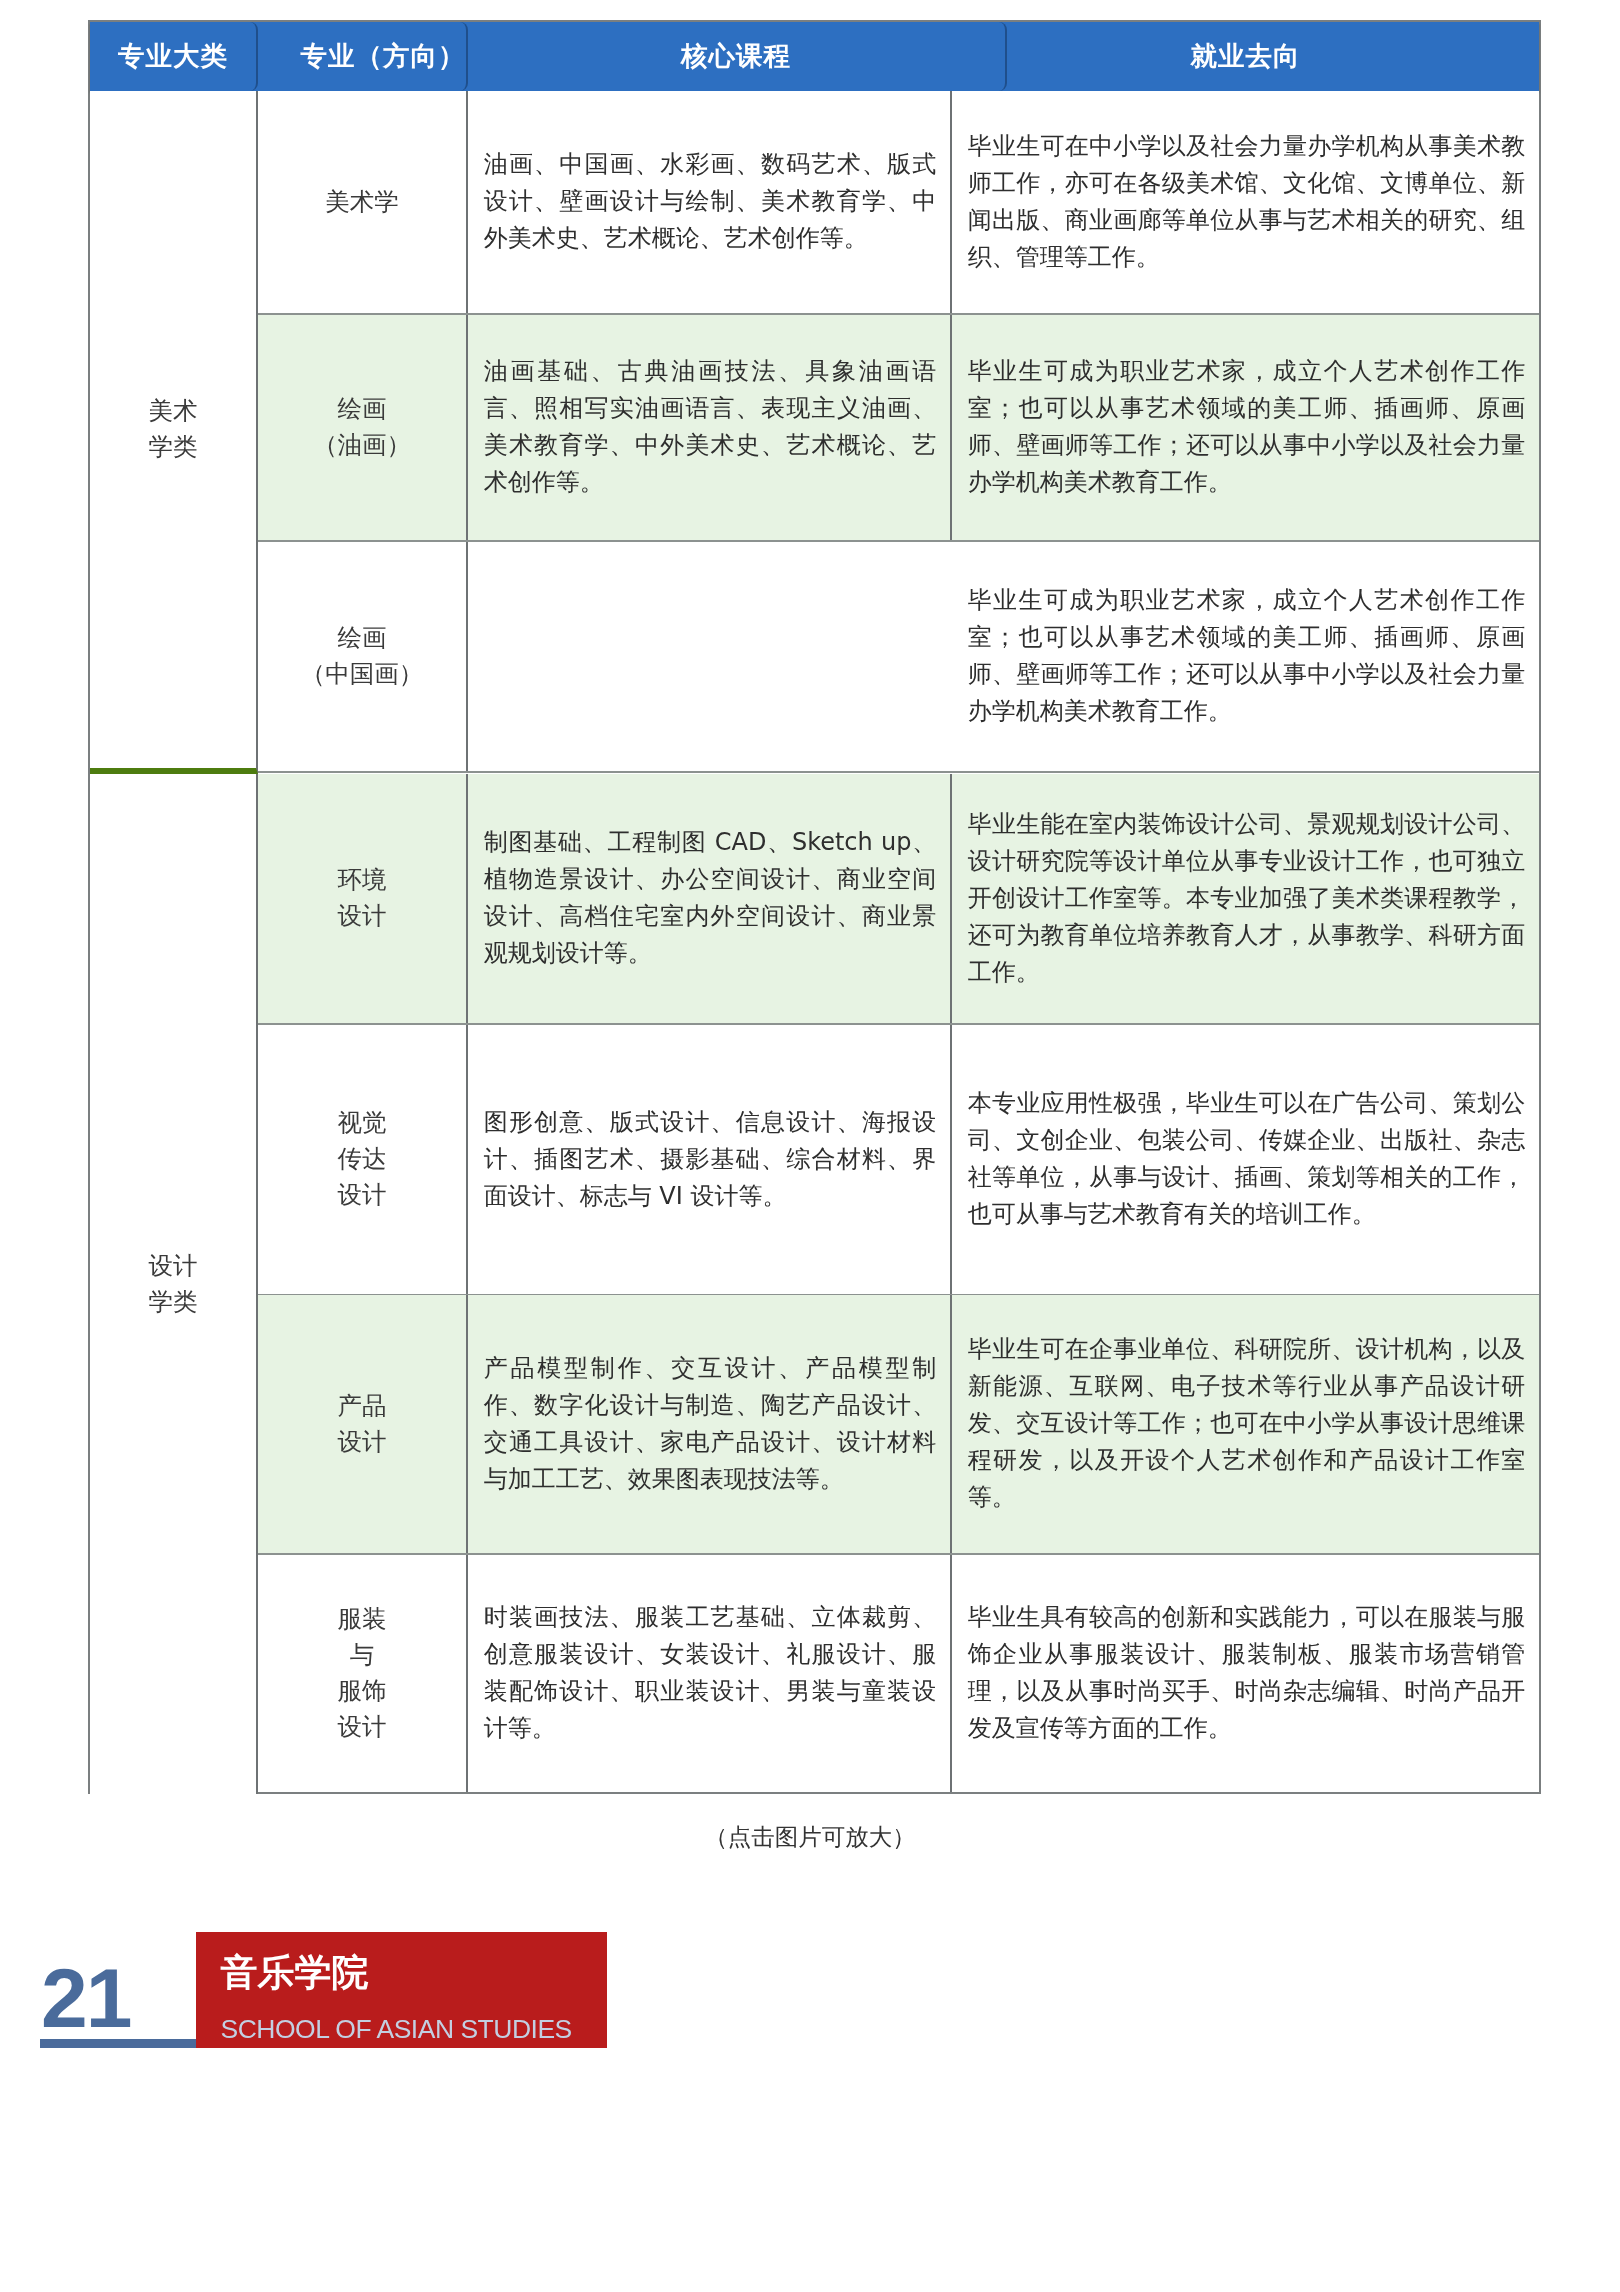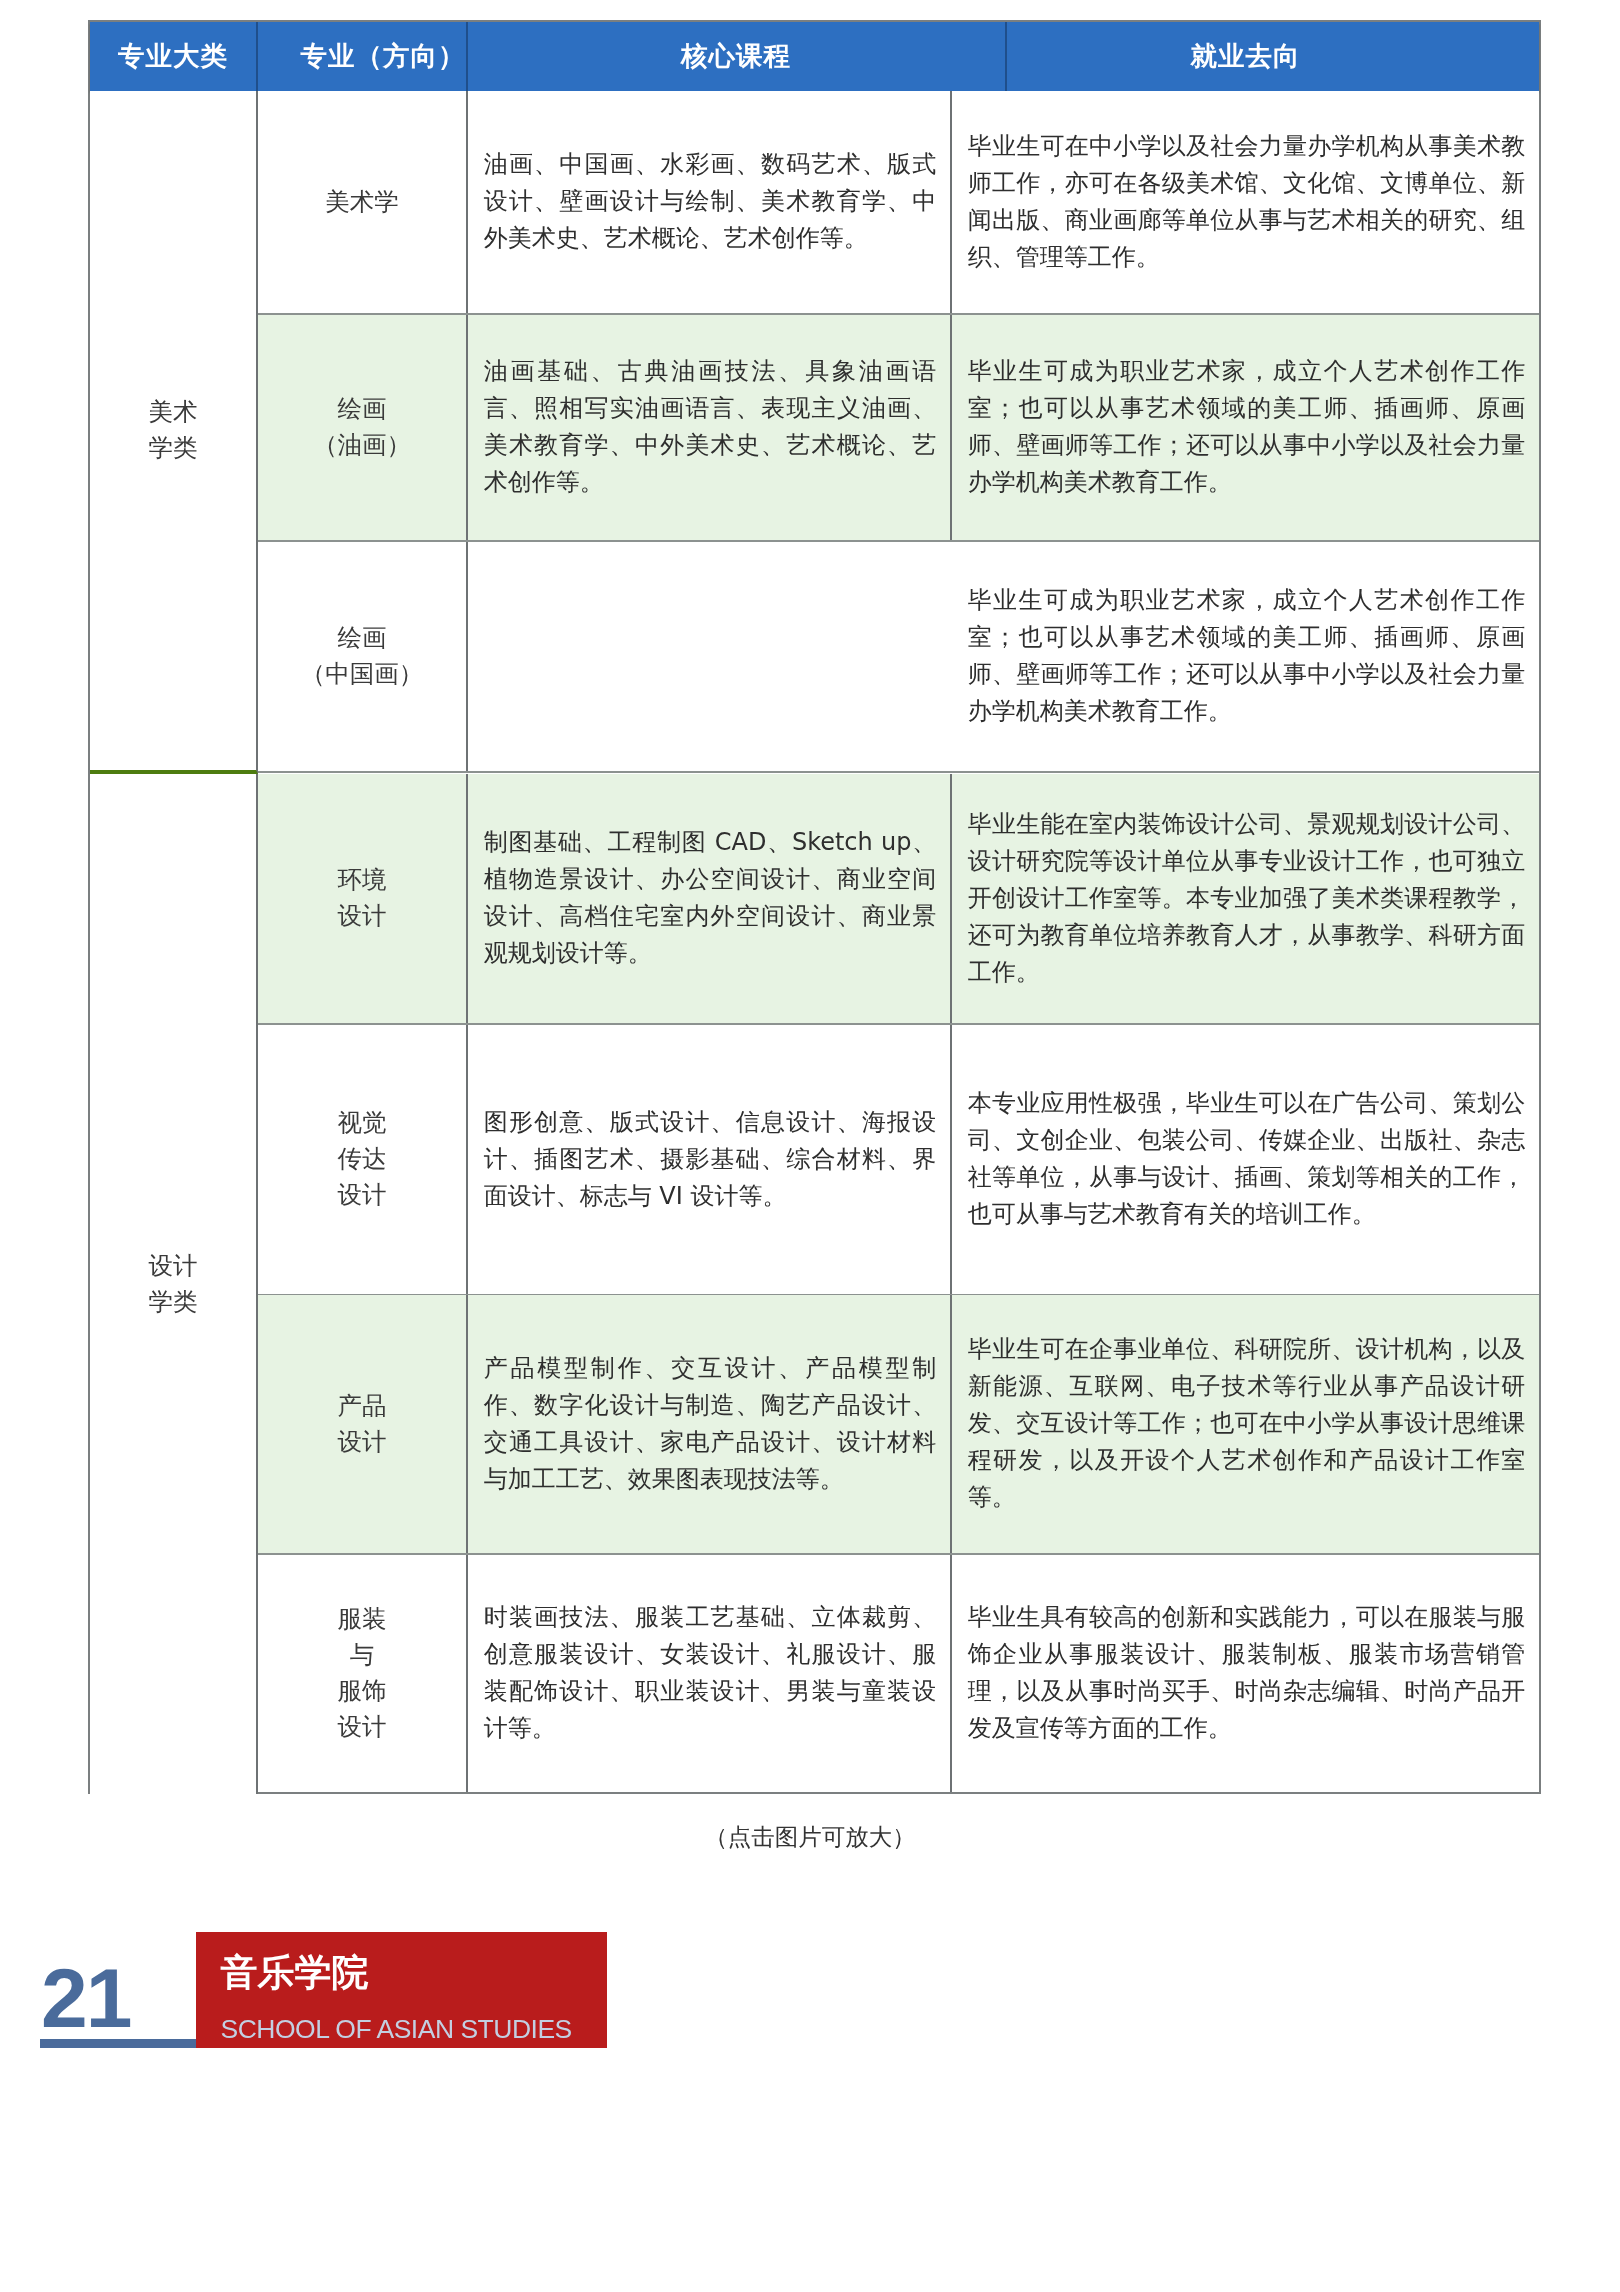--- a/index.html
+++ b/index.html
@@ -12,26 +12,26 @@
       position: absolute; left: 88px; top: 19.6px; width: 1453px;
       border: 2px solid #7b7f80; box-sizing: border-box;
     }
     .hdr {
       position: absolute; left: 0; top: 0; right: 0; height: 69px;
       background: #2d6fc1; box-shadow: 0 2px 2px rgba(0,0,0,0.25);
     }
     .hcell {
       position: absolute; top: 0; height: 69px; display: flex; align-items: center; justify-content: center;
       color: #ffffff; font-weight: bold; font-size: 26.5px; letter-spacing: 1px;
-      box-sizing: border-box; border-right: 2px solid #1f4f8c;
+      box-sizing: border-box; border-right: 2px solid #1f4f8c; border-radius: 8px;
     }
     .hcell:last-child { border-right: none; }
     .cat {
       position: absolute; left: 0; width: 168px; box-sizing: border-box;
-      border-right: 2px solid #6e7274; border-bottom: 4px solid #4d7c0f;
+      border-right: 2px solid #6e7274; border-bottom: 6px solid #4d7c0f;
       display: flex; align-items: center; justify-content: center;
       text-align: center; font-size: 24.5px; line-height: 36px; background: #ffffff; color: #3a3a3a;
     }
     .row {
       position: absolute; left: 168px; right: 0; box-sizing: border-box;
       border-bottom: 2.9px solid #8c9290;
     }
     .row.green { background: #e7f3e3; }
     .row.white { background: #ffffff; }
     .row:last-child { border-bottom: none; }

